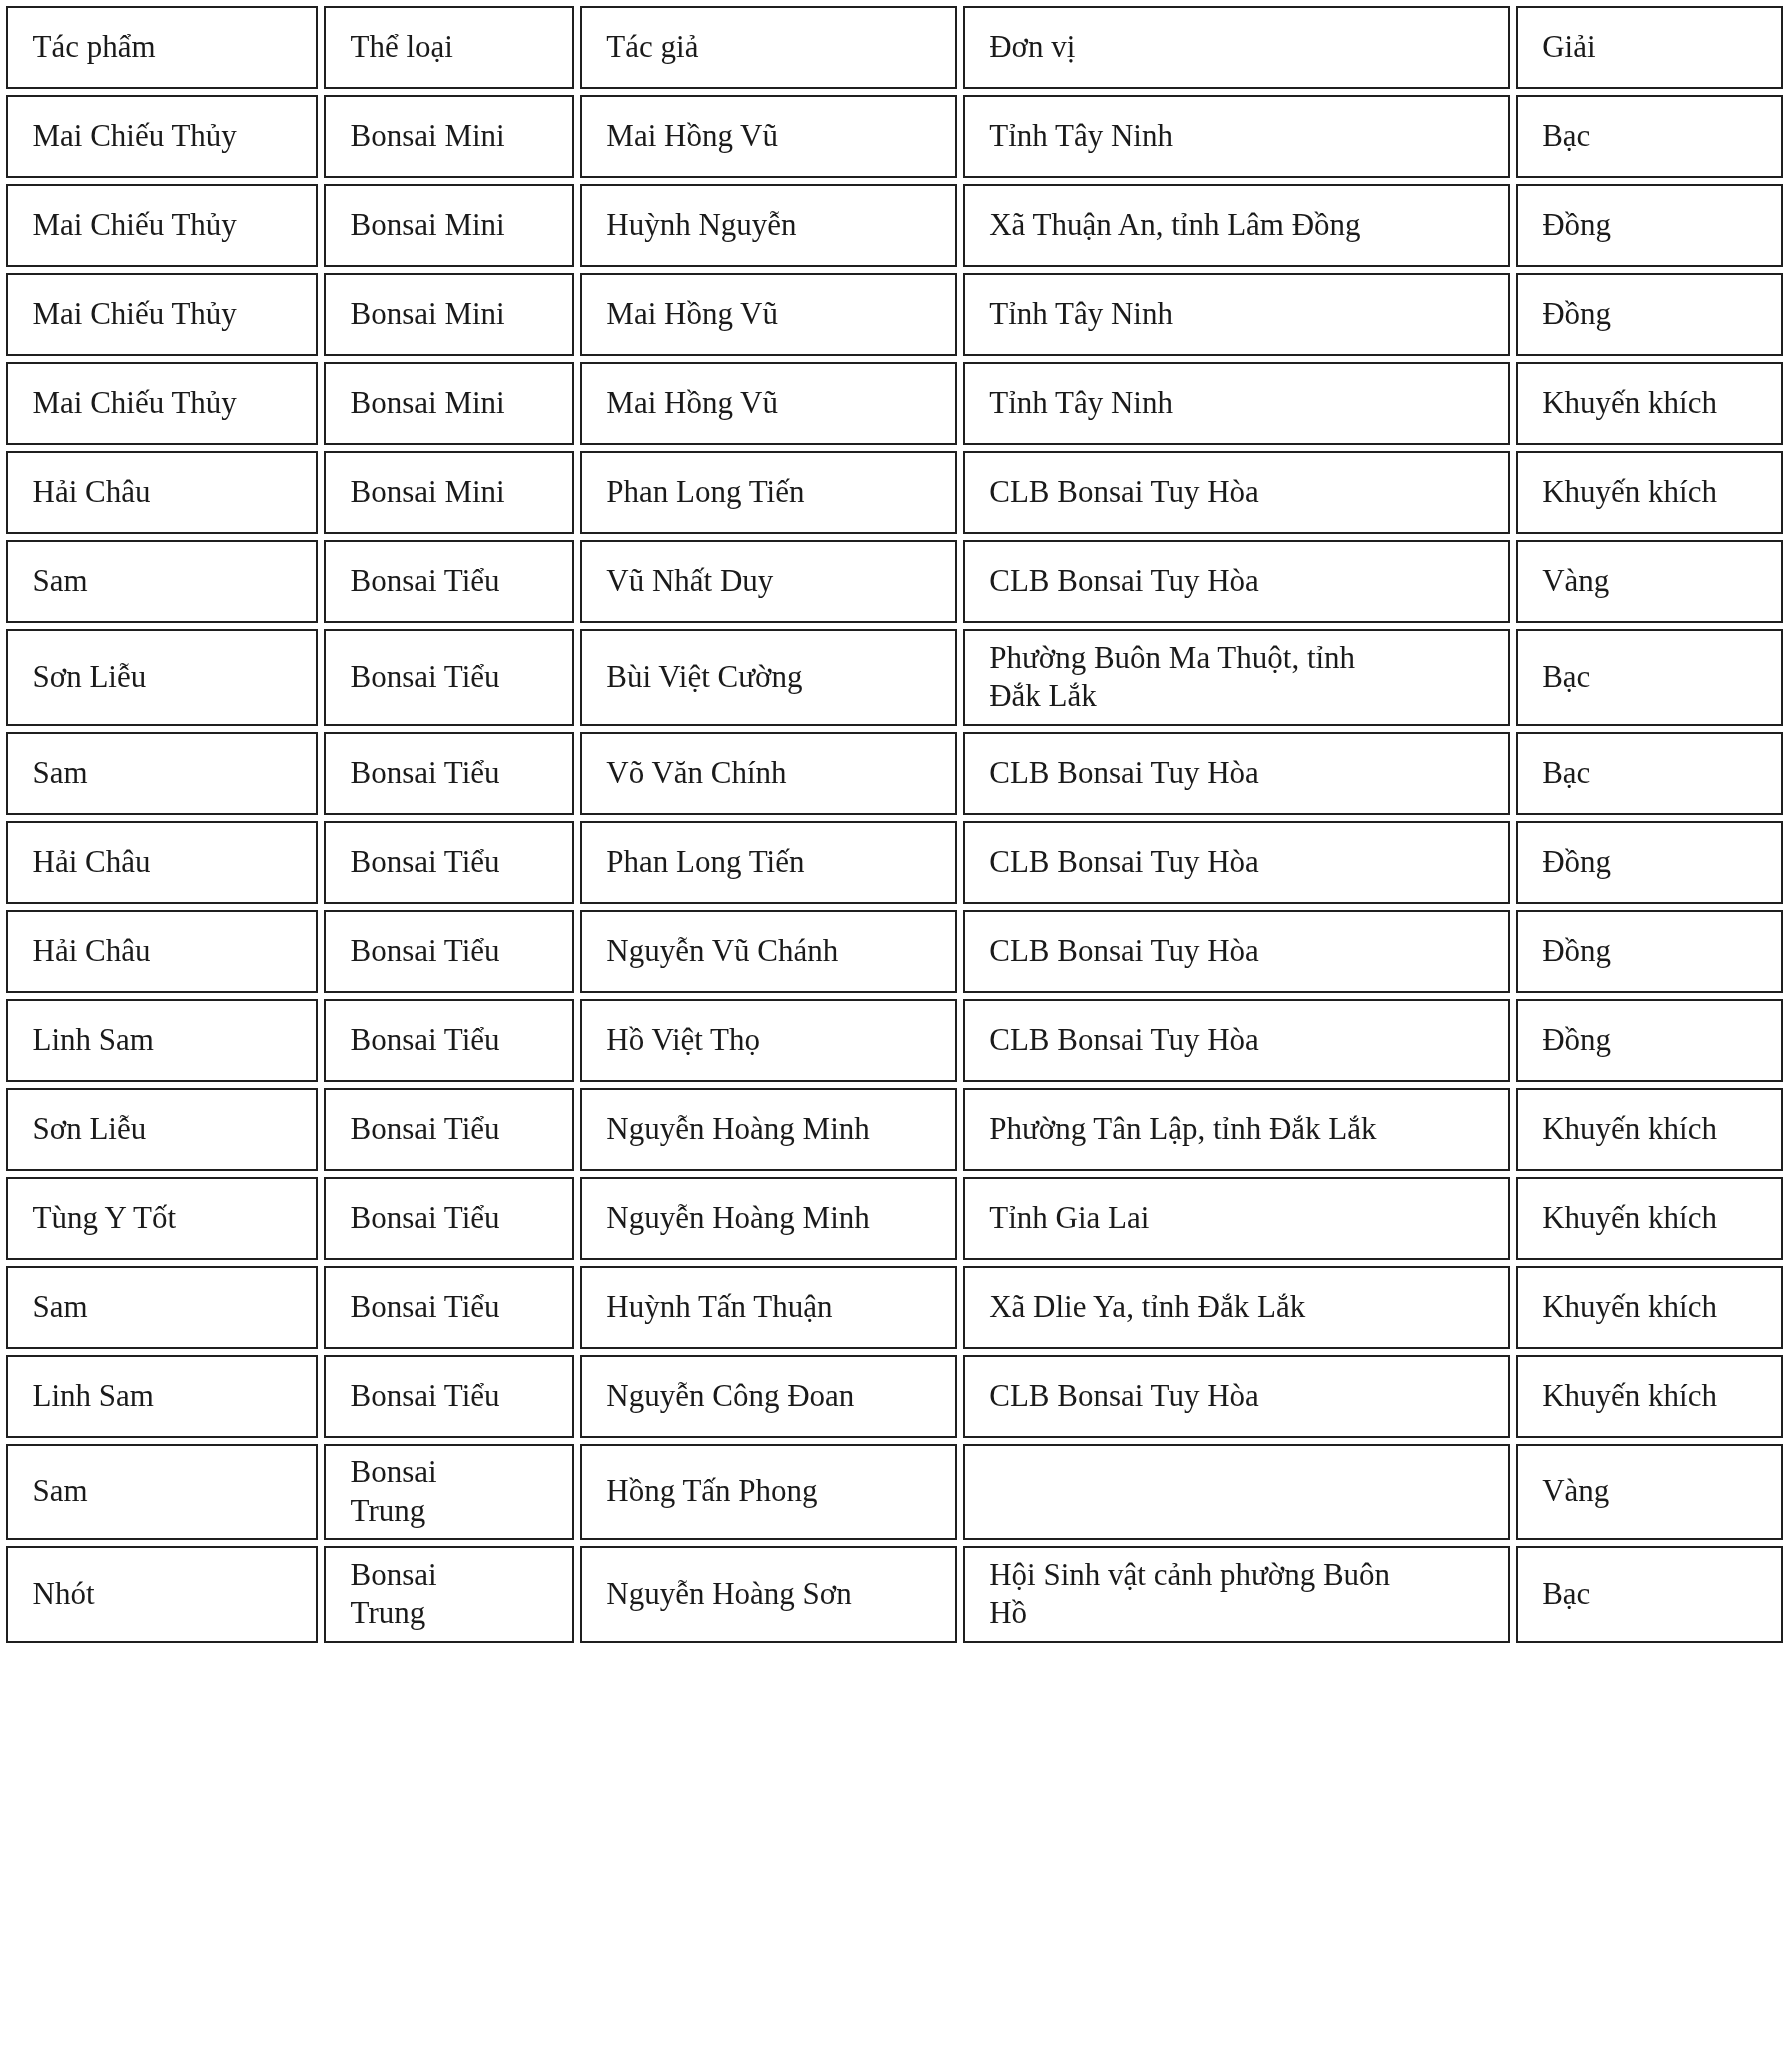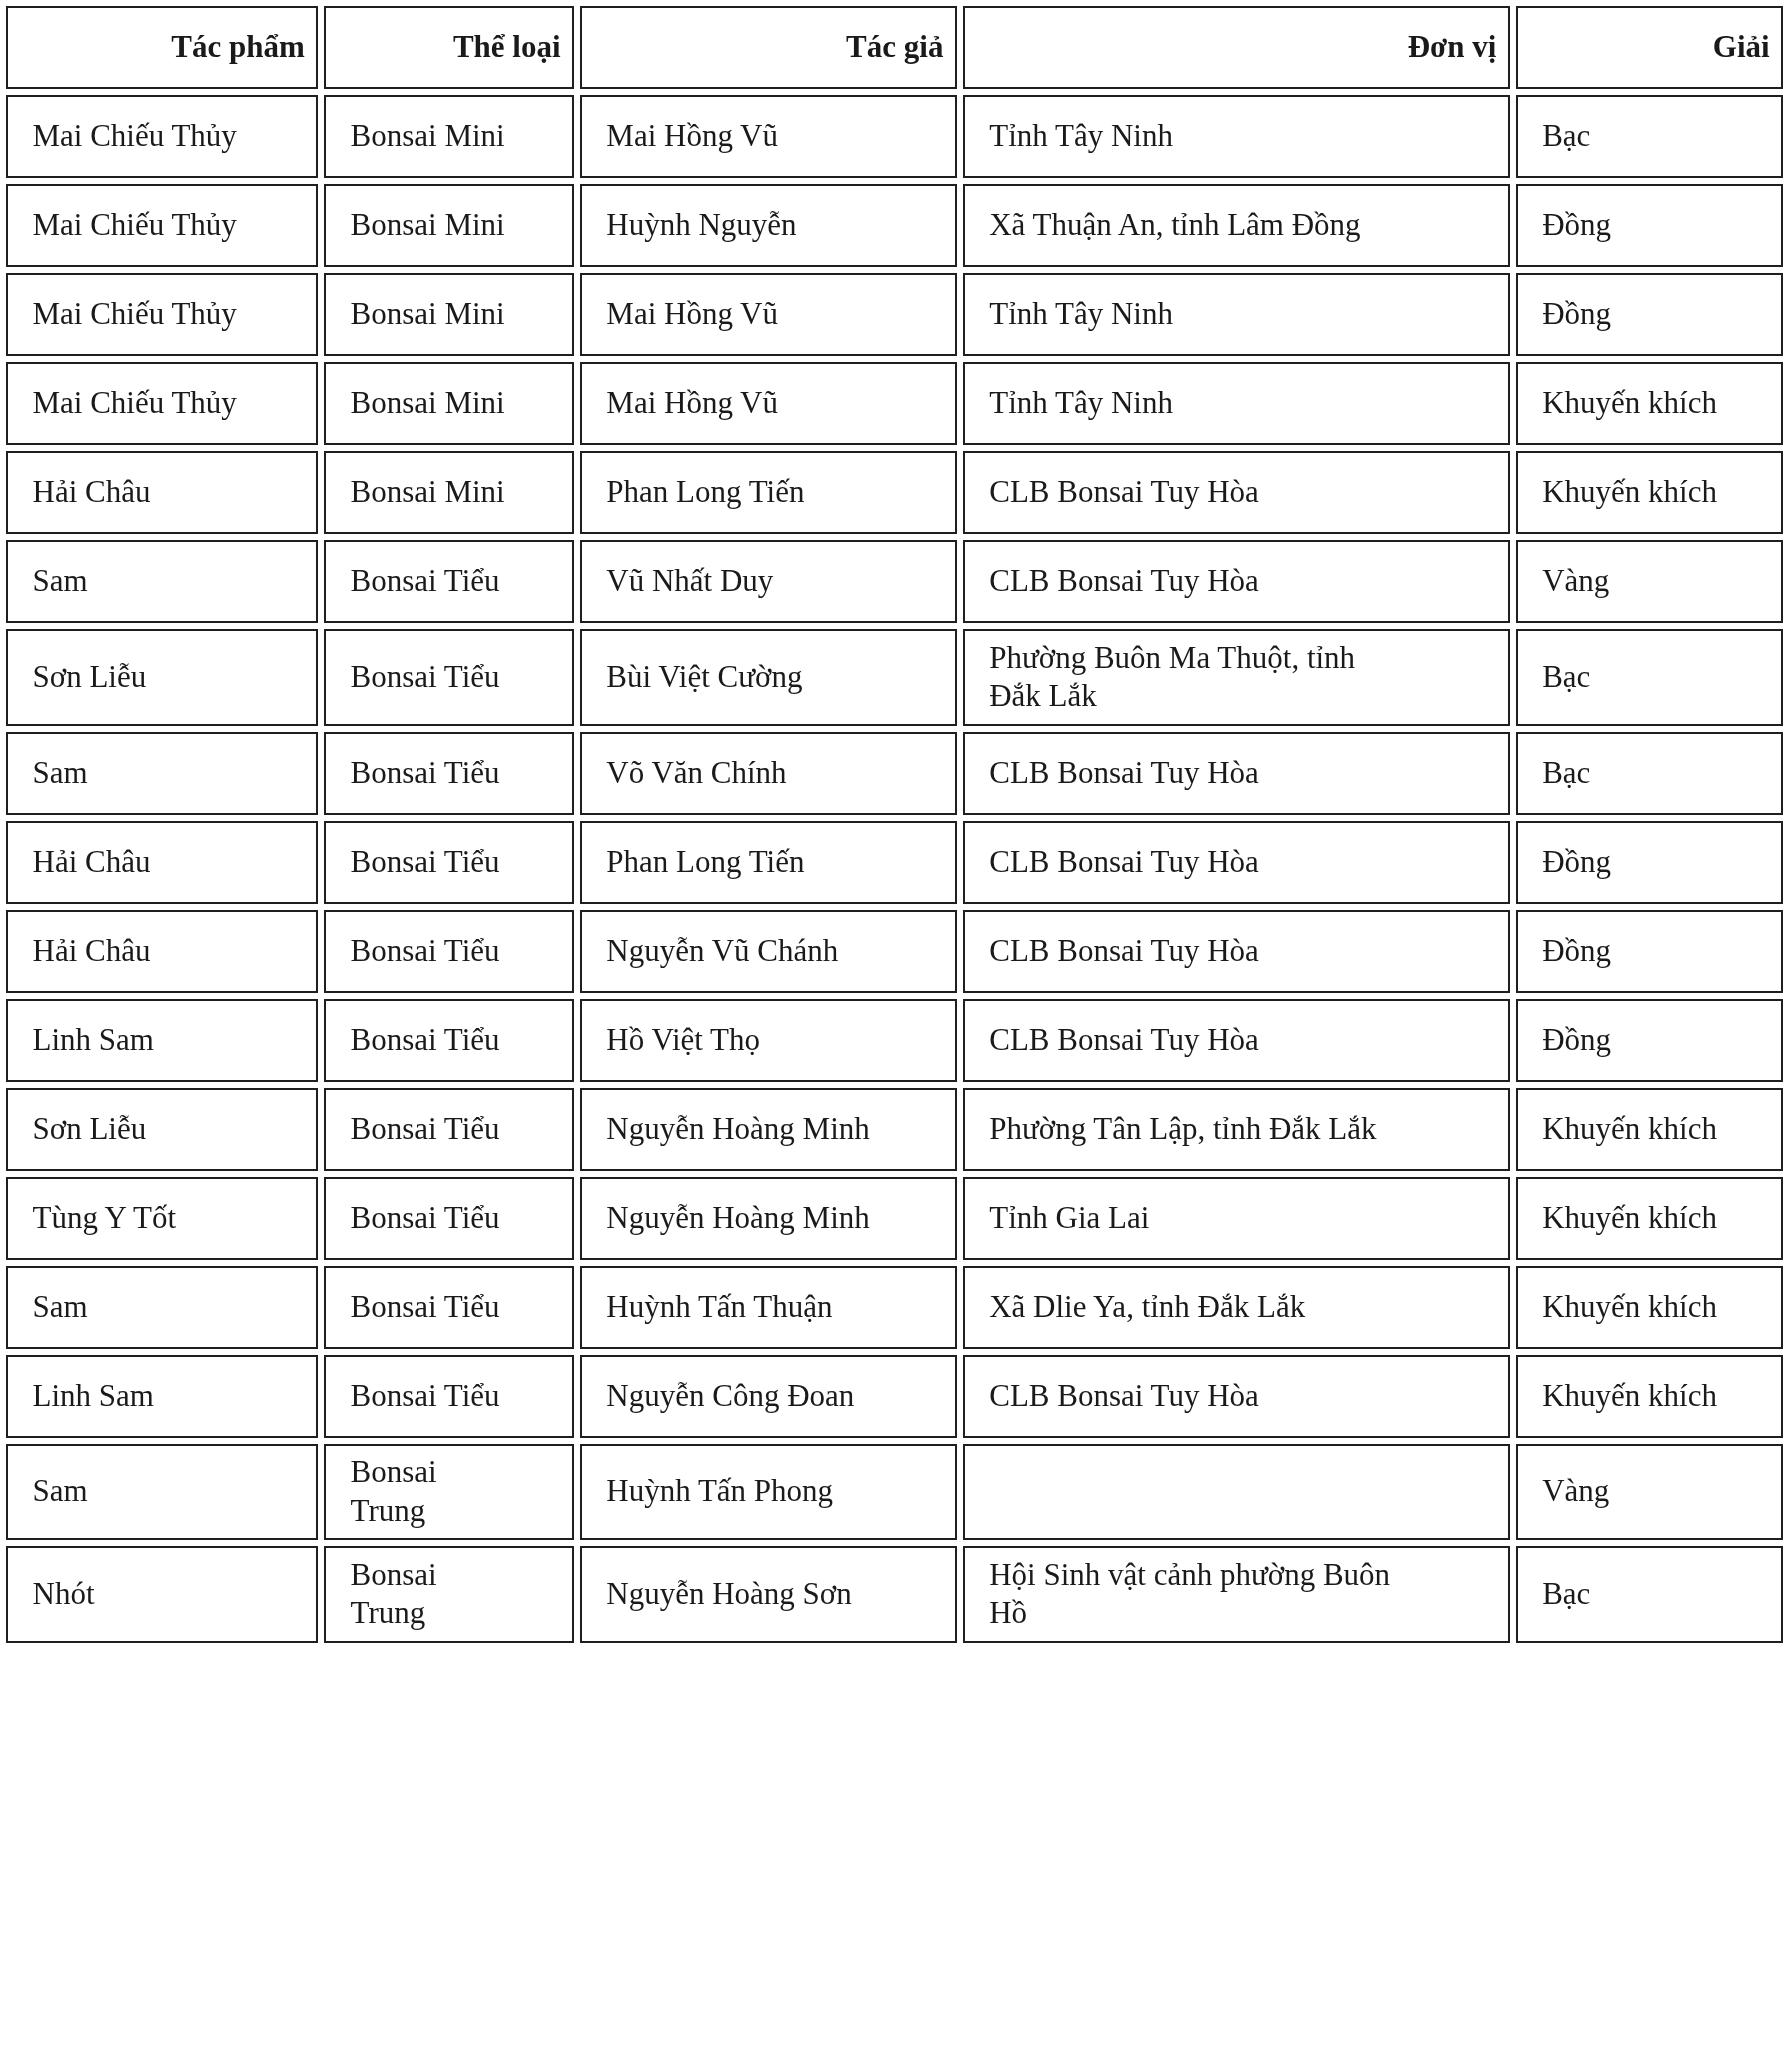--- a/index.html
+++ b/index.html
@@ -25,22 +25,21 @@
     background: #ffffff;
     text-align: left;
     vertical-align: middle;
     padding: 7.5px 11.3px 7.5px 24.5px;
     height: 83px;
     box-sizing: border-box;
     white-space: pre-line;
     overflow: hidden;
   }
   table.awards th {
-    font-weight: bold;
-    text-align: right;
+    font-weight: normal;
   }
   col.c1 { width: 17.8%; }
   col.c2 { width: 14.25%; }
   col.c3 { width: 21.5%; }
   col.c4 { width: 31.2%; }
   col.c5 { width: 15.25%; }
 </style>
 </head>
 <body>
 
@@ -165,21 +164,21 @@
         <td>Linh Sam</td>
         <td>Bonsai Tiểu</td>
         <td>Nguyễn Công Đoan</td>
         <td>CLB Bonsai Tuy Hòa</td>
         <td>Khuyến khích</td>
       </tr>
       <tr>
         <td>Sam</td>
         <td>Bonsai
 Trung</td>
-        <td>Huỳnh Tấn Phong</td>
+        <td>Hồng Tấn Phong</td>
         <td></td>
         <td>Vàng</td>
       </tr>
       <tr>
         <td>Nhót</td>
         <td>Bonsai
 Trung</td>
         <td>Nguyễn Hoàng Sơn</td>
         <td>Hội Sinh vật cảnh phường Buôn
 Hồ</td>

